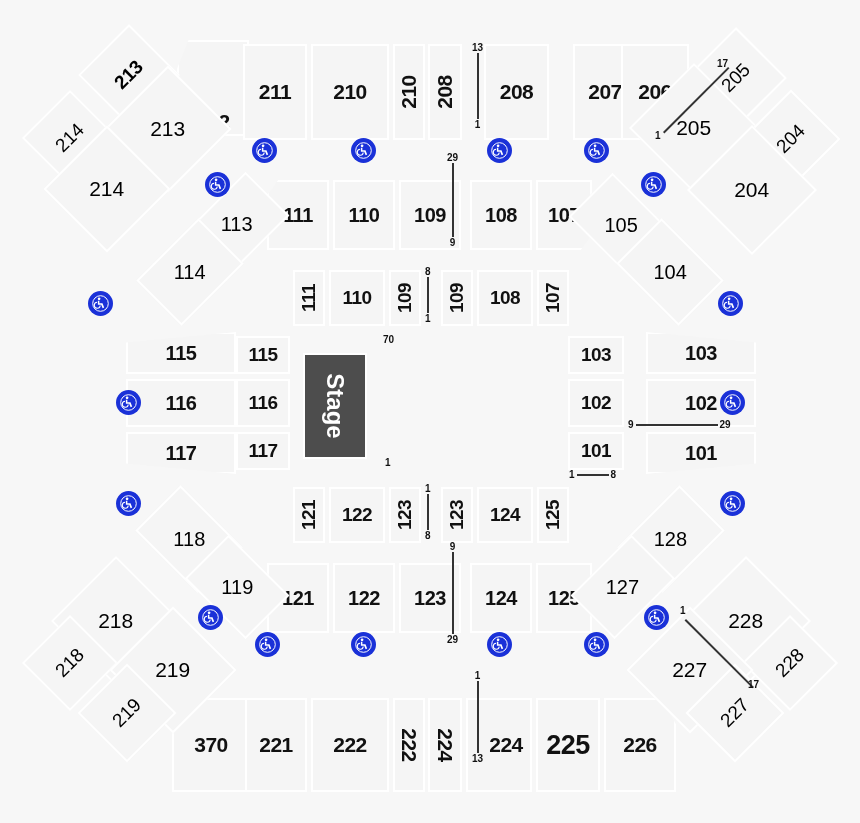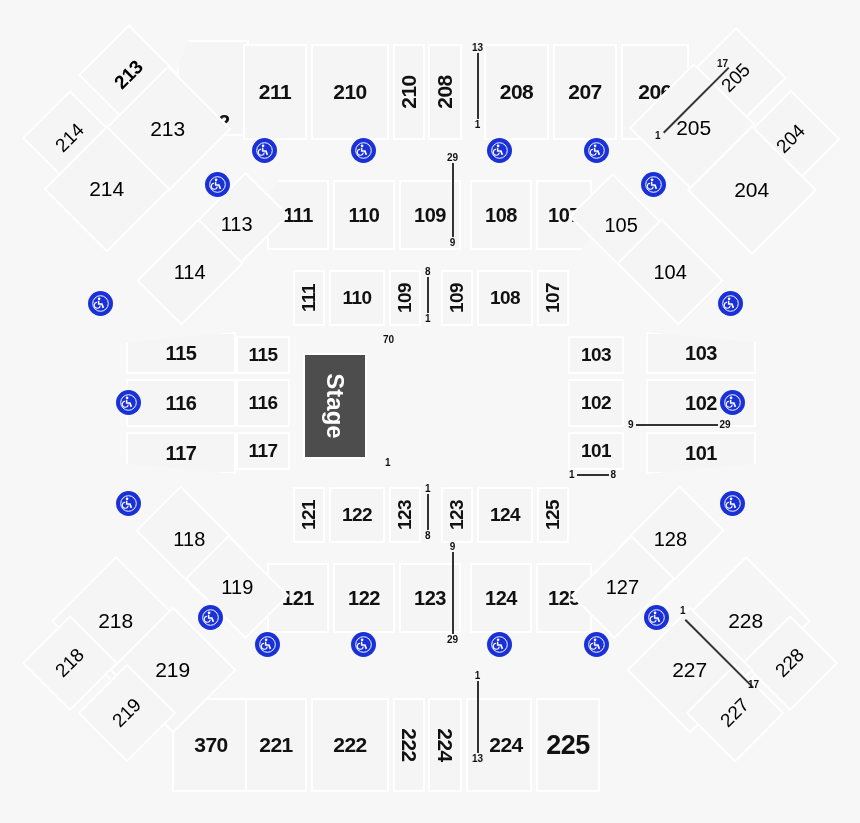--- a/index.html
+++ b/index.html
@@ -128,21 +128,21 @@
   </div>
 
   <div class="sec rot90" style="left:428px;top:44px;width:34px;height:96px;">
     <span class="lbl" style="font-size:21px">208</span>
   </div>
 
   <div class="sec" style="left:484px;top:44px;width:65px;height:96px;">
     <span class="lbl" style="font-size:21px">208</span>
   </div>
 
-  <div class="sec" style="left:553px;top:44px;width:64px;height:96px;">
+  <div class="sec" style="left:573px;top:44px;width:64px;height:96px;">
     <span class="lbl" style="font-size:21px">207</span>
   </div>
 
   <div class="sec" style="left:621px;top:44px;width:68px;height:96px;
               clip-path:polygon(0 0,100% 0,100% 70%,78% 100%,0 100%);">
     <span class="lbl" style="font-size:21px">206</span>
   </div>
 
   <div class="diamond" style="left:93px;top:39px;width:72px;height:72px;transform:rotate(45deg);">
     <span class="lbl rotd45" style="font-size:19px;font-weight:bold;display:block;transform:rotate(-90deg);">213</span>
@@ -383,20 +383,24 @@
   </div>
   <div class="sec rot270" style="left:428px;top:698px;width:34px;height:94px;">
     <span class="lbl" style="font-size:21px">224</span>
   </div>
   <div class="sec" style="left:466px;top:698px;width:66px;height:94px;">
     <span class="lbl" style="font-size:21px;margin-left:14px;">224</span>
   </div>
   <div class="sec" style="left:536px;top:698px;width:64px;height:94px;">
     <span class="lbl" style="font-size:27px">225</span>
   </div>
+  <div class="sec" style="left:604px;top:698px;width:72px;height:94px;
+              clip-path:polygon(0 0,78% 0,100% 28%,100% 100%,0 100%);">
+    <span class="lbl" style="font-size:21px">226</span>
+  </div>
 
   <div class="rowmark vert" style="left:472px;top:670px;height:96px;">
     <span class="n">1</span>
     <span class="line" style="height:72px;"></span>
     <span class="n">13</span>
   </div>
 
   <div class="diamond" style="left:70px;top:575px;width:92px;height:92px;transform:rotate(45deg);">
     <span class="lbl" style="font-size:21px;display:block;transform:rotate(-45deg);">218</span>
   </div>

